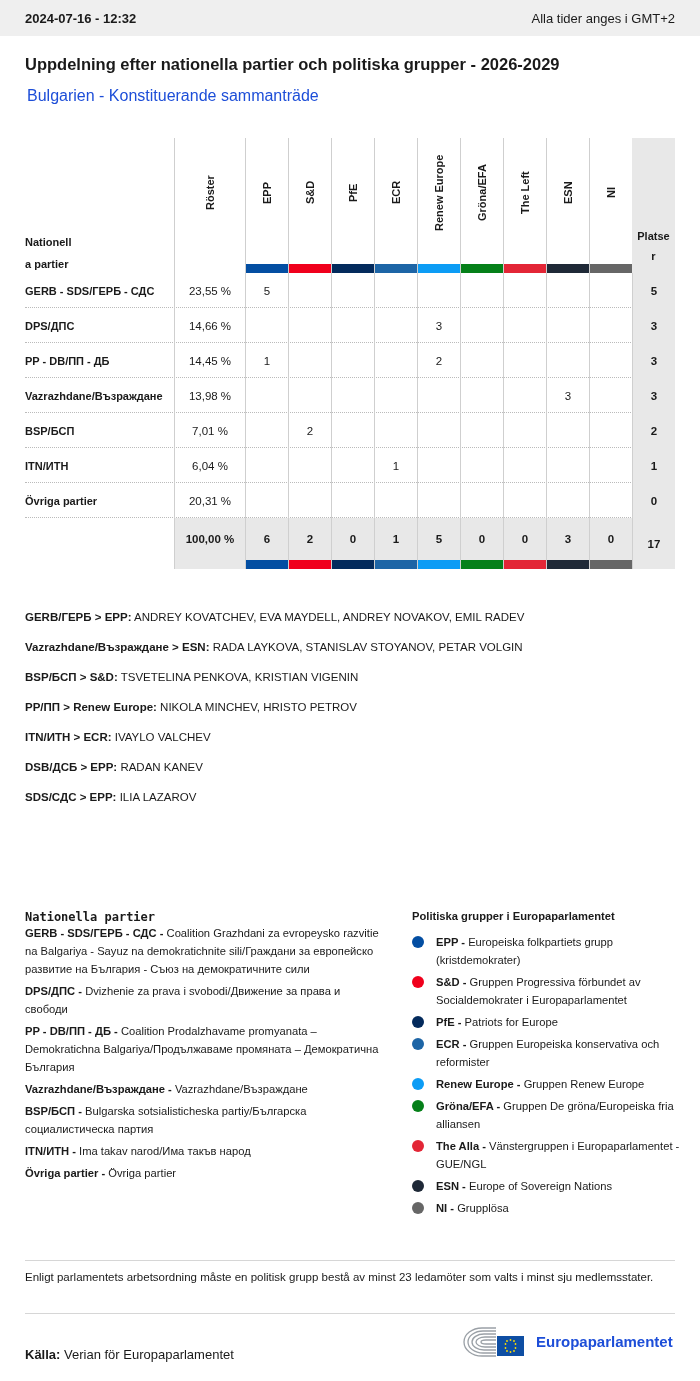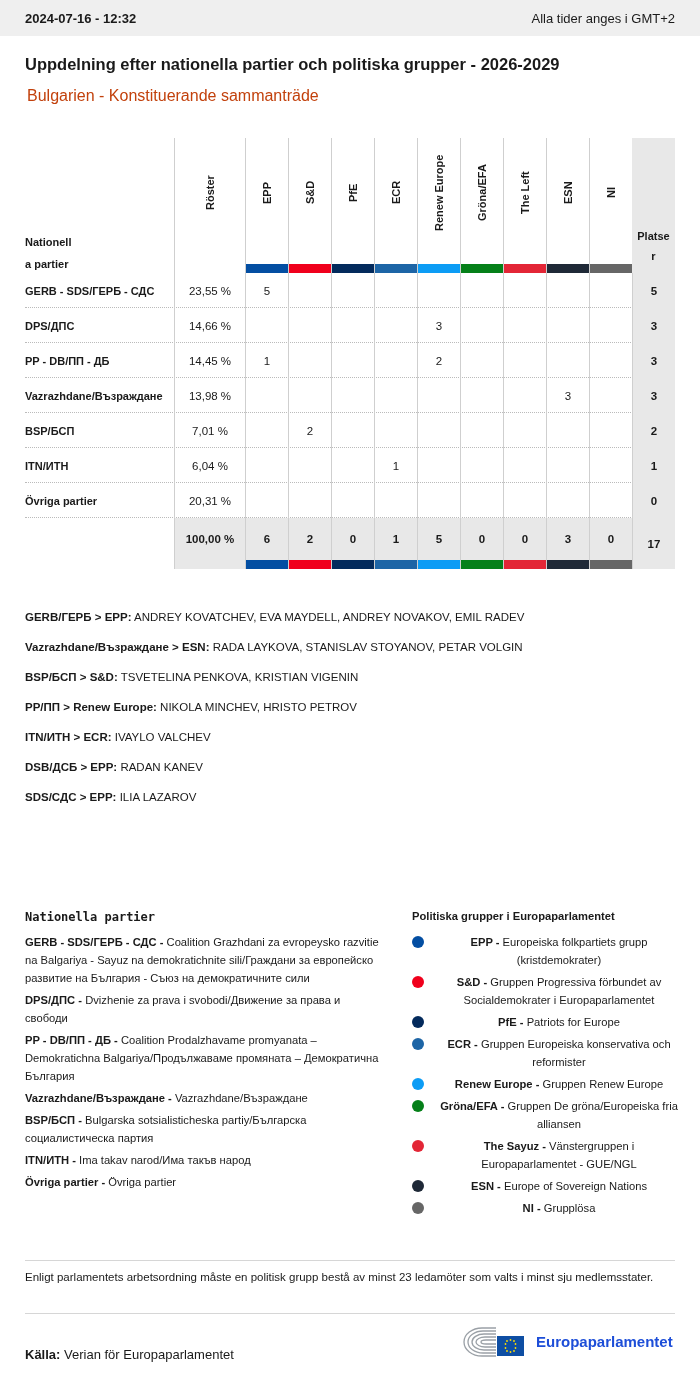--- a/index.html
+++ b/index.html
@@ -1,21 +1,21 @@
 <!DOCTYPE html>
 <html><head>
 <meta charset="utf-8">
 <style>
   * { box-sizing: border-box; margin: 0; padding: 0; }
   body { width: 700px; height: 1381px; background: #fff; font-family: "Liberation Sans", sans-serif; color: #1a1a1a; position: relative; overflow: hidden; }
   .topbar { position: absolute; left: 0; top: 0; width: 700px; height: 36px; background: #efefef; display: flex; align-items: center; justify-content: space-between; padding: 0 25px; }
   .topbar .ts { font-weight: bold; font-size: 13px; font-family: "Liberation Sans", sans-serif; }
   .topbar .tz { font-size: 13px; }
   .title { position: absolute; left: 25px; top: 55px; font-size: 16.5px; font-weight: bold; }
-  .subtitle { position: absolute; left: 27px; top: 87px; font-size: 16px; color: #c2410c; }
+  .subtitle { position: absolute; left: 27px; top: 87px; font-size: 16px; color: #1d4ed8; }
 
   .table { position: absolute; left: 25px; top: 138px; width: 650px; }
   .hdr-row { position: relative; height: 135px; }
   .vcell { position: absolute; top: 0; height: 135px; border-left: 1px solid #cfcfcf; }
   .vlabel { position: absolute; left: 50%; top: 12px; transform-origin: center; writing-mode: vertical-rl; transform: translateX(-50%) rotate(180deg); font-size: 11px; font-weight: bold; white-space: nowrap; height: 85px; display: flex; align-items: center; justify-content: center; }
   .colorbar { position: absolute; bottom: 0; left: 0; right: 0; height: 9px; }
   .natl-hdr { position: absolute; left: 0; top: 93px; font-size: 11px; font-weight: bold; line-height: 22px; }
   .platser-hdr { position: absolute; left: 607px; top: 0; width: 43px; height: 135px; background: #e8e8e8; font-size: 11px; font-weight: bold; text-align: center; padding-top: 88px; line-height: 20px; }
 
   .row { position: relative; height: 35px; border-bottom: 1px dotted #bbb; width: 650px; }
@@ -25,25 +25,25 @@
   .total-row { position: relative; height: 51px; width: 650px; }
   .total-row .c { position: absolute; top: 0; height: 51px; background: #e8e8e8; display: flex; align-items: center; justify-content: center; font-size: 11.5px; font-weight: bold; border-left: 1px solid #cfcfcf; padding-bottom: 9px; }
   .total-row .c .bar { position: absolute; left: 0; right: 0; bottom: 0; height: 9px; }
   .total-row .plat { padding-bottom: 0; }
 
   .members { position: absolute; left: 25px; top: 609px; width: 660px; }
   .members .m { font-size: 11.5px; height: 30px; line-height: 16px; }
   .members .m b { font-weight: bold; }
 
   .legend-left { position: absolute; left: 25px; top: 910px; width: 355px; }
-  .legend-left .lh { font-family: "DejaVu Sans Mono", monospace; font-weight: bold; font-size: 12px; margin-bottom: 9px; }
+  .legend-left .lh { font-family: "DejaVu Sans Mono", monospace; font-weight: bold; font-size: 12px; }
   .legend-left .li { font-size: 11.2px; line-height: 18px; margin-bottom: 4px; }
   .legend-right { position: absolute; left: 412px; top: 910px; width: 270px; }
   .legend-right .lh { font-weight: bold; font-size: 11.2px; margin-bottom: 11px; }
-  .legend-right .li { position: relative; padding-left: 24px; font-size: 11.2px; line-height: 18px; margin-bottom: 4px; text-align: center; }
+  .legend-right .li { position: relative; padding-left: 24px; font-size: 11.2px; line-height: 18px; margin-bottom: 4px; }
   .legend-right .dot { position: absolute; left: 0; top: 3px; width: 12px; height: 12px; border-radius: 50%; }
 
   .hr { position: absolute; left: 25px; width: 650px; height: 1px; background: #d6d6d6; }
   .note { position: absolute; left: 25px; top: 1268px; width: 650px; font-size: 11.5px; line-height: 18px; }
   .source { position: absolute; left: 25px; top: 1347px; font-size: 13px; }
   .source b { font-weight: bold; }
   .logo { position: absolute; left: 460px; top: 1322px; display: flex; align-items: center; }
   .logo .txt { font-size: 15px; font-weight: bold; color: #1d4ed8; margin-left: 6px; }
 </style>
 </head>
@@ -274,21 +274,21 @@
 
 <div class="legend-right">
   <div class="lh">Politiska grupper i Europaparlamentet</div>
   <div id="grp-items">
       <div class="li"><span class="dot" style="background:#034ea2"></span><b>EPP - </b><span>Europeiska folkpartiets grupp (kristdemokrater)</span></div>
       <div class="li"><span class="dot" style="background:#f0001c"></span><b>S&amp;D - </b><span>Gruppen Progressiva förbundet av Socialdemokrater i Europaparlamentet</span></div>
       <div class="li"><span class="dot" style="background:#032a5c"></span><b>PfE - </b><span>Patriots for Europe</span></div>
       <div class="li"><span class="dot" style="background:#1d65a6"></span><b>ECR - </b><span>Gruppen Europeiska konservativa och reformister</span></div>
       <div class="li"><span class="dot" style="background:#0c9cf5"></span><b>Renew Europe - </b><span>Gruppen Renew Europe</span></div>
       <div class="li"><span class="dot" style="background:#058019"></span><b>Gröna/EFA - </b><span>Gruppen De gröna/Europeiska fria alliansen</span></div>
-      <div class="li"><span class="dot" style="background:#e32636"></span><b>The Sayuz - </b><span>Vänstergruppen i Europaparlamentet - GUE/NGL</span></div>
+      <div class="li"><span class="dot" style="background:#e32636"></span><b>The Alla - </b><span>Vänstergruppen i Europaparlamentet - GUE/NGL</span></div>
       <div class="li"><span class="dot" style="background:#1f2937"></span><b>ESN - </b><span>Europe of Sovereign Nations</span></div>
       <div class="li"><span class="dot" style="background:#666666"></span><b>NI - </b><span>Grupplösa</span></div>
     </div>
 </div>
 
 <div class="hr" style="top:1260px;"></div>
 <div class="note">Enligt parlamentets arbetsordning måste en politisk grupp bestå av minst 23 ledamöter som valts i minst sju medlemsstater.</div>
 <div class="hr" style="top:1313px;"></div>
 
 <div class="source">

